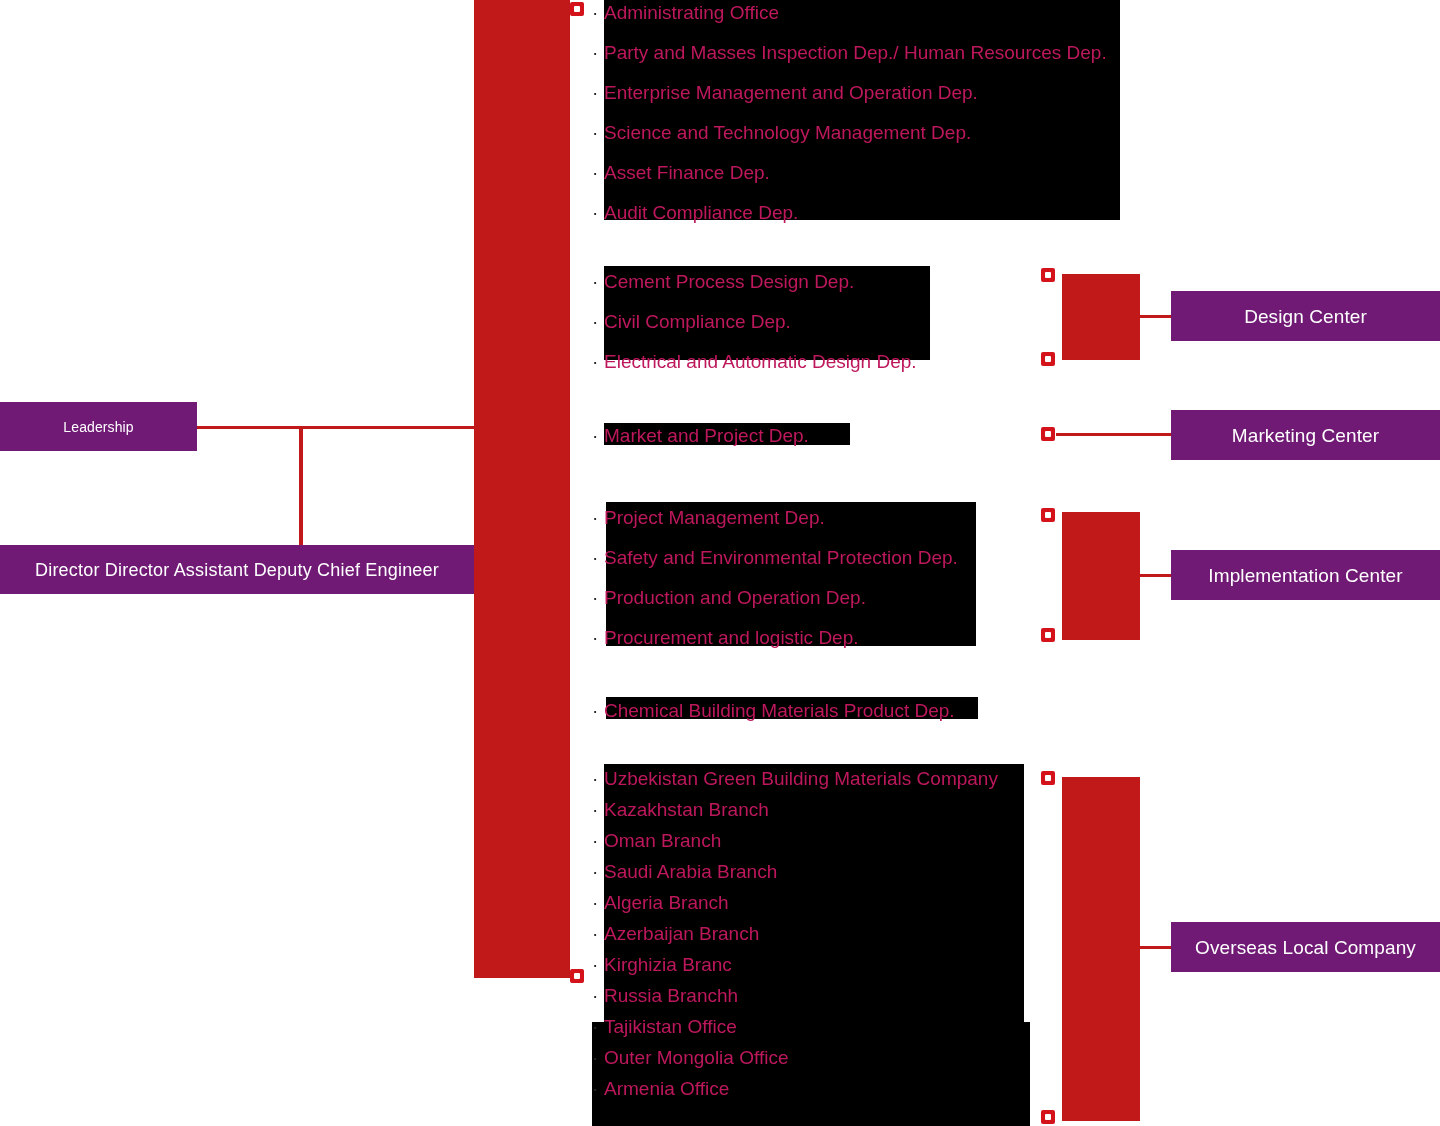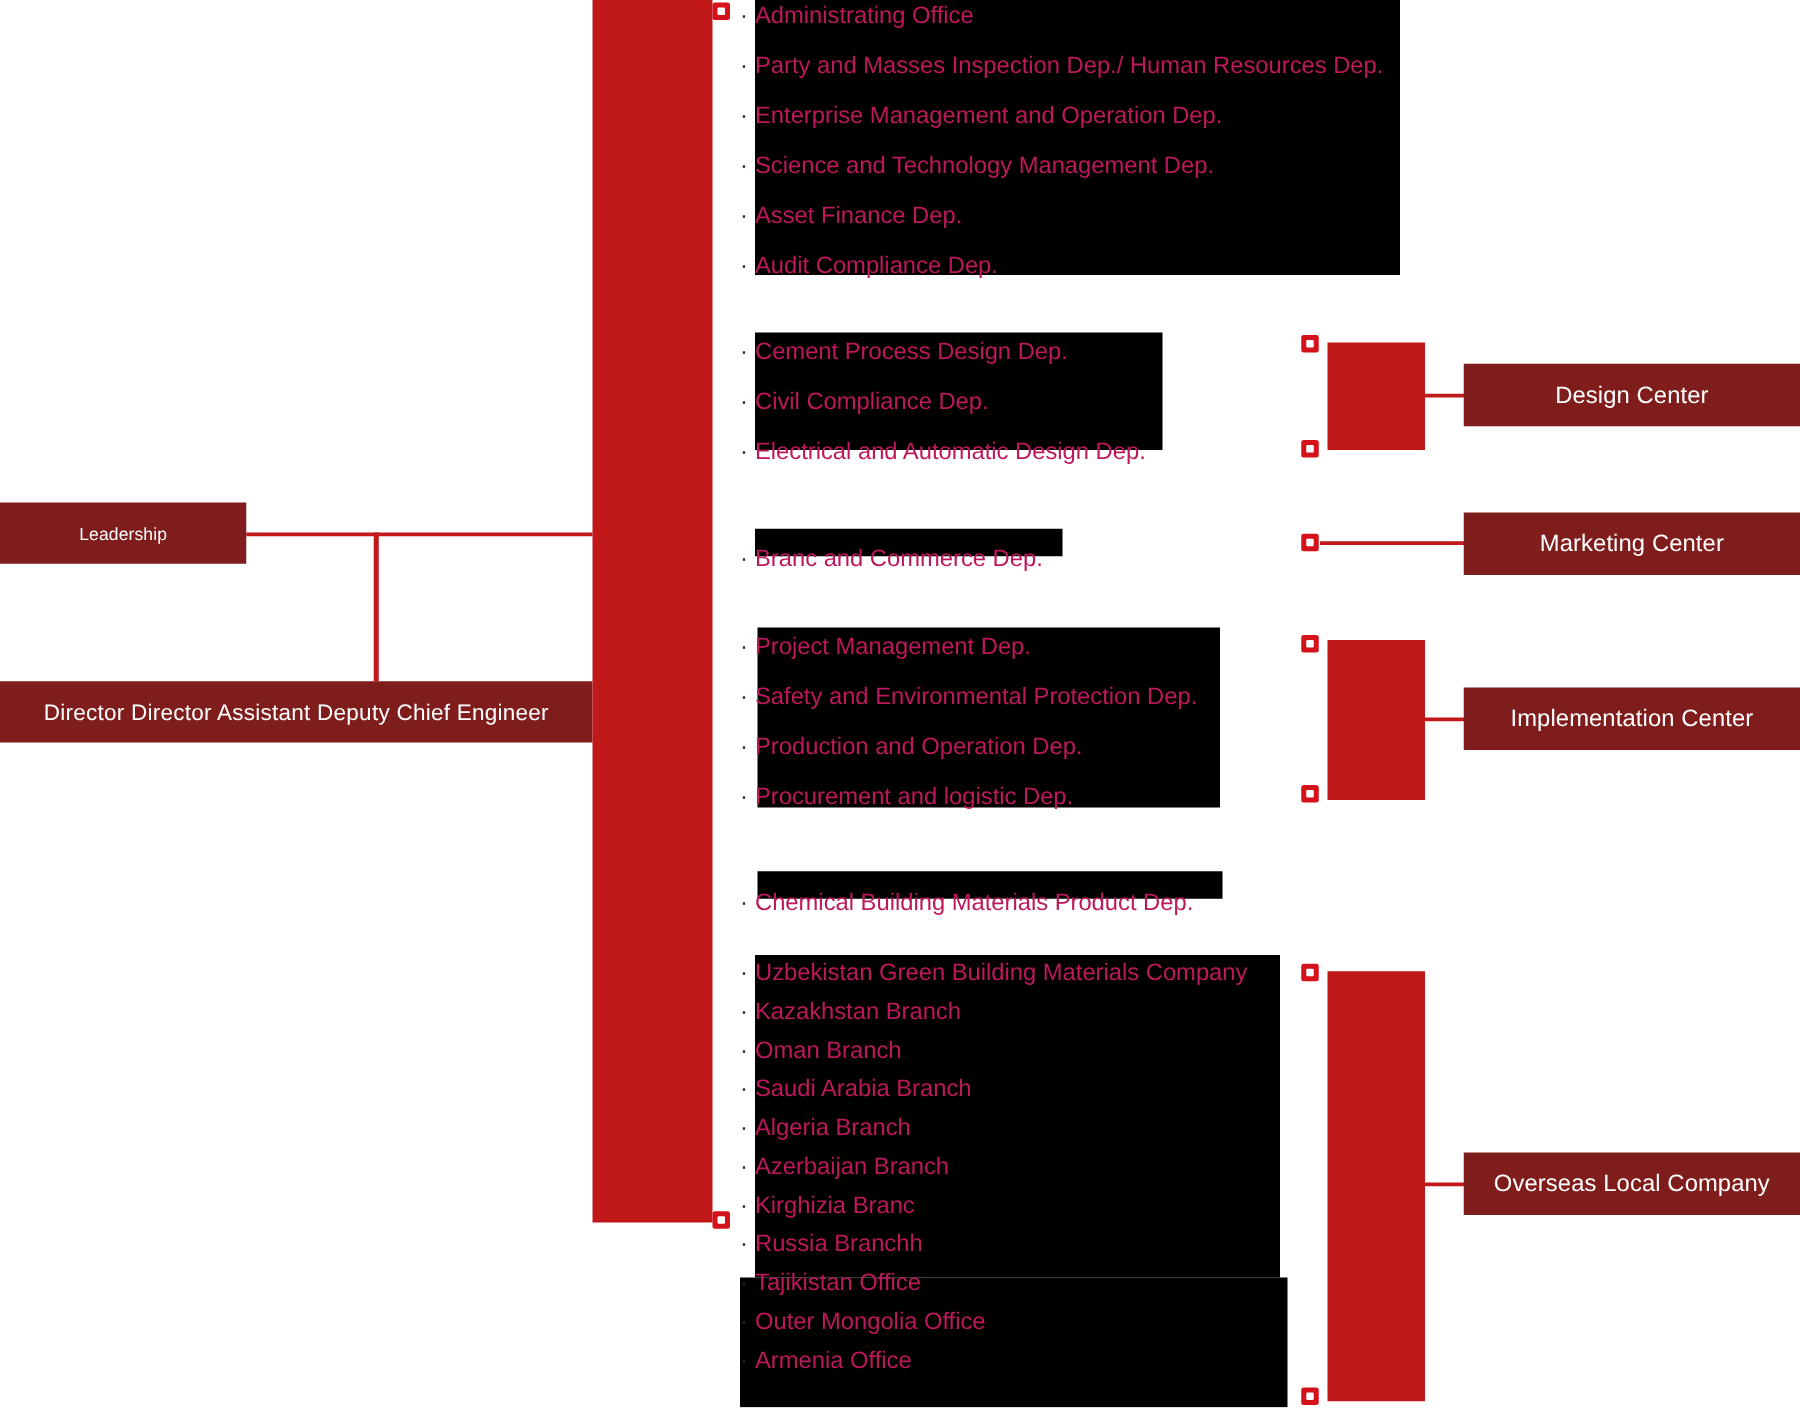--- a/index.html
+++ b/index.html
@@ -37,21 +37,21 @@
     width: 4px;
   }
   .black-redaction {
     position: absolute;
     background: #000000;
   }
 
   
   .card-label {
     position: absolute;
-    background: #7f1d1d;
+    background: #701a75;
     color: #ffffff;
     display: flex;
     align-items: center;
     justify-content: center;
     font-size: 19px;
     letter-spacing: .1px;
     box-sizing: border-box;
     line-height: 1;
   }
   .card-leadership {
@@ -123,21 +123,21 @@
   }
   .dept-item::before {
     content: "·";
     position: absolute;
     left: 0px;
     top: 0px;
     color: #262626;
   }
   .dept-item.spaced { margin-bottom: 21px; }
   .dept-item.tight  { margin-bottom: 12px; }
-  .dept-item:last-child { margin-bottom: 0; margin-top: 12px; }
+  .dept-item:last-child { margin-bottom: 0; }
 
   
   .bracket {
     position: absolute;
     background: #c1181a;
     left: 1062px;
     width: 78px;
   }
   .bracket-stub {
     position: absolute;
@@ -188,21 +188,21 @@
     <div class="dept-item">Audit Compliance Dep.</div>
   </div>
 
   <div class="dept-group" style="top:272px;">
     <div class="dept-item spaced">Cement Process Design Dep.</div>
     <div class="dept-item spaced">Civil Compliance Dep.</div>
     <div class="dept-item">Electrical and Automatic Design Dep.</div>
   </div>
 
   <div class="dept-group" style="top:426px;">
-    <div class="dept-item">Branc and Commerce Dep.</div>
+    <div class="dept-item">Market and Project Dep.</div>
   </div>
 
   <div class="dept-group" style="top:701px;">
     <div class="dept-item">Chemical Building Materials Product Dep.</div>
   </div>
 
   <div class="dept-group" style="top:508px;">
     <div class="dept-item spaced">Project Management Dep.</div>
     <div class="dept-item spaced">Safety and Environmental Protection Dep.</div>
     <div class="dept-item spaced">Production and Operation Dep.</div>

